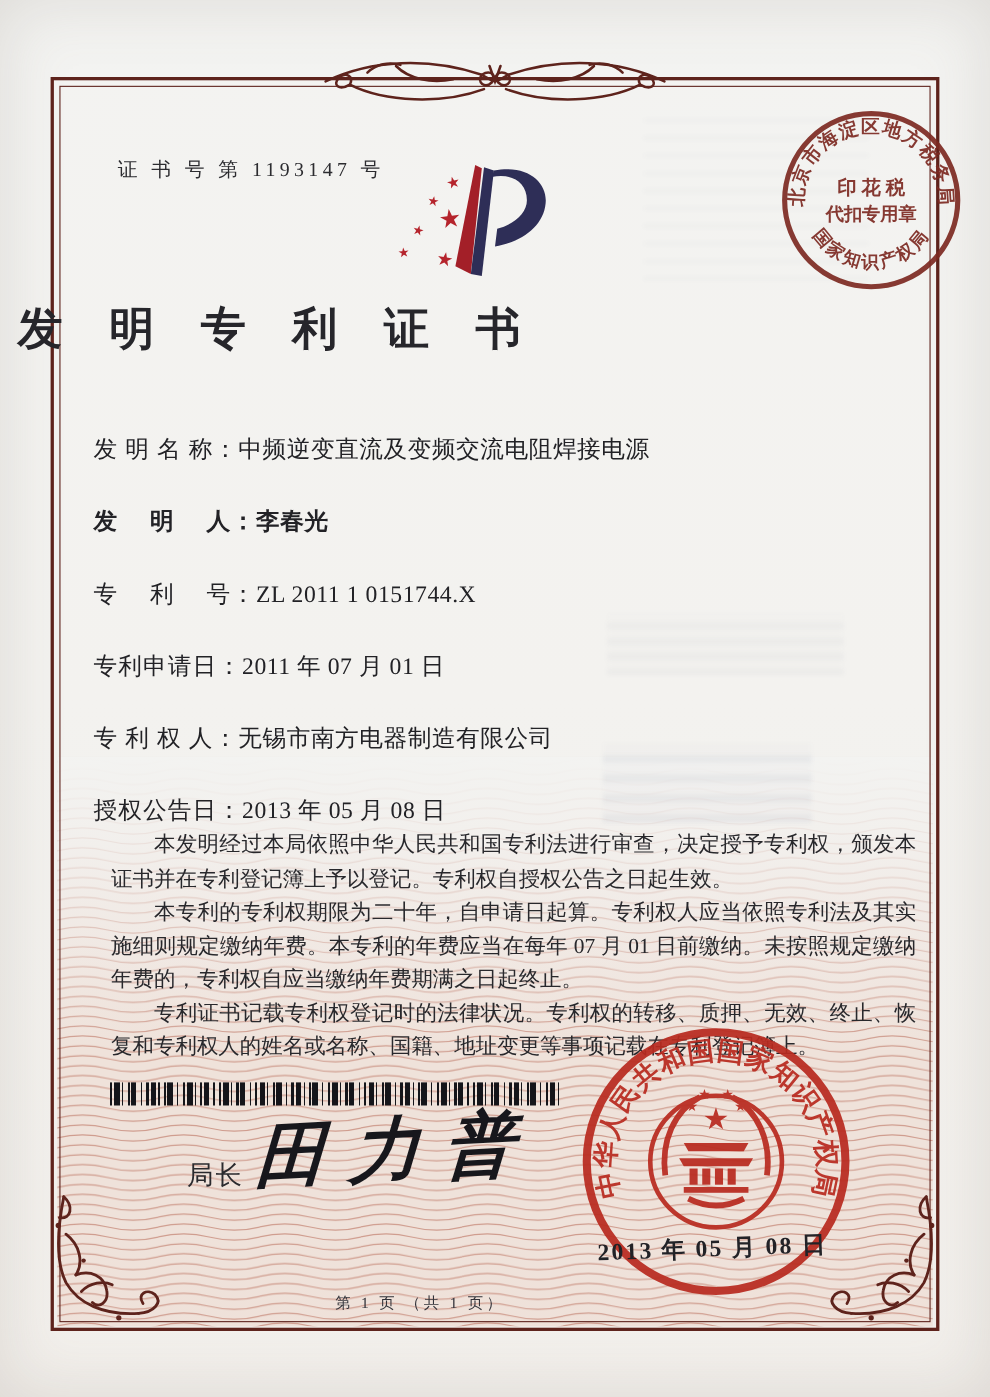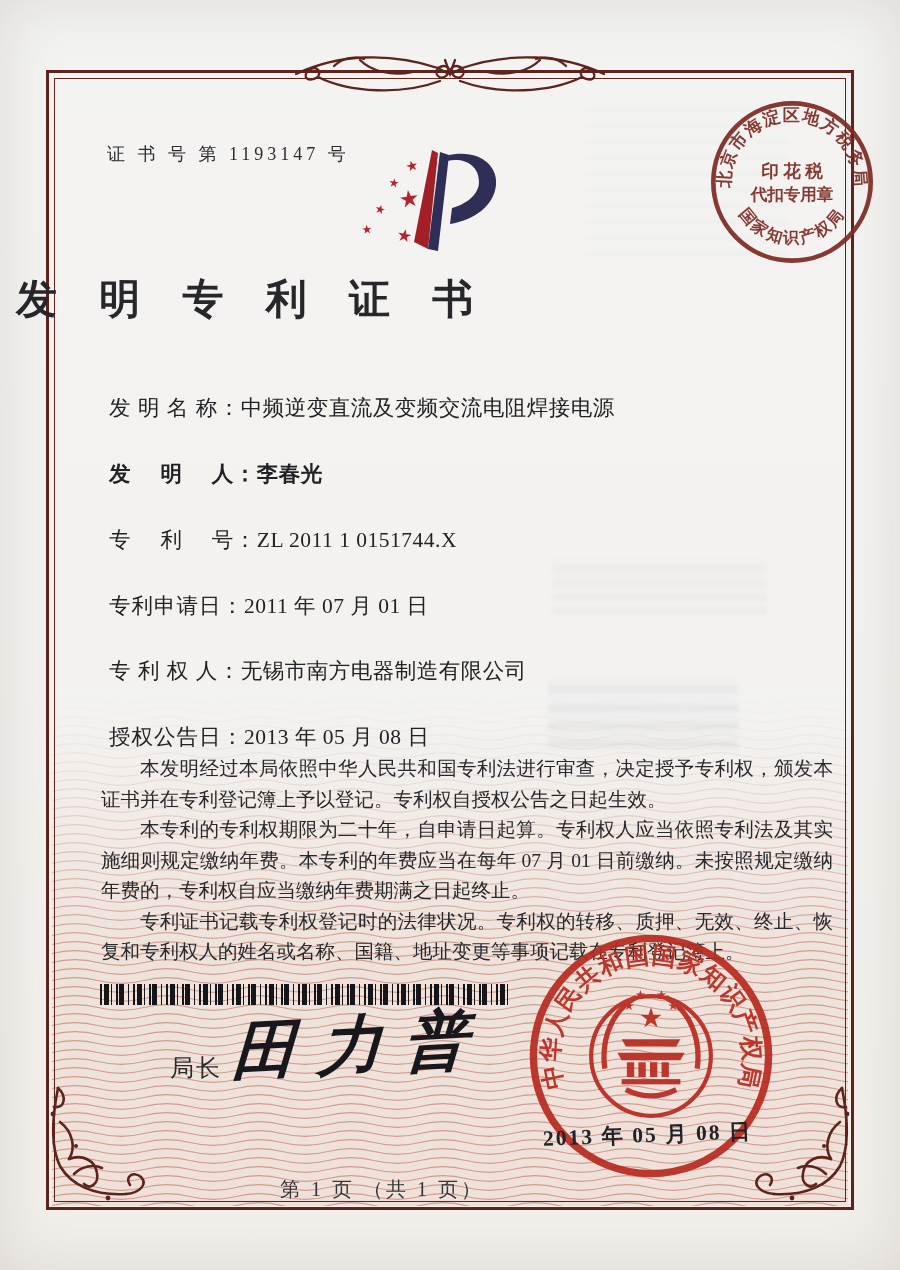--- a/index.html
+++ b/index.html
@@ -32,21 +32,21 @@
   .ghost3 { left:548px; top:676px; width:190px; height:72px; opacity:.55;
     background:repeating-linear-gradient(0deg, rgba(85,100,140,.13) 0 8px, rgba(85,100,140,.03) 8px 18px); }
   
   .cert-no { position:absolute; left:82px; top:142px; font-size:18px; letter-spacing:4px; color:#2c2c30;margin-left:25px; }
   .tax-stamp { position:absolute; left:704px; top:94px; width:176px; height:176px; opacity:.92; }
   .sipo-logo { position:absolute; left:352px; top:146px; width:170px; height:112px; }
   .doc-title { position:absolute; left:0; top:272px; width:900px; text-align:left;
     font-size:41px; font-weight:bold; letter-spacing:16px; padding-left:16px; color:#26262b; }
   
   .field { position:absolute; left:85px; font-size:21.5px; color:#222226; white-space:nowrap; }
-  .field .lbl { letter-spacing:1px;margin-left:24px; }
+  .field .lbl { letter-spacing:1px; }
   .field .val { letter-spacing:.5px; }
   .f0 { top:393px; } .f1 { top:459px;font-weight:bold; } .f2 { top:525px; }
   .f3 { top:591px; } .f4 { top:656px; } .f5 { top:722px; }
   
   .paras { position:absolute; left:101px; top:754px; width:732px; color:#28282c; }
   .paras p { font-size:19.5px; line-height:30.5px; text-indent:2em; text-align:justify; }
   
   .barcode { position:absolute; left:100px; top:984px; width:410px; height:21px;
     background:repeating-linear-gradient(90deg,
       #15151a 0 2px, transparent 2px 4px,
@@ -59,21 +59,21 @@
   .sig-title { position:absolute; left:170px; top:1052px; font-size:24px; color:#2a2a2e; letter-spacing:2px; }
   .sig-name { position:absolute; left:232px; top:1002px; font-size:64px; font-weight:bold; font-style:italic;
     letter-spacing:22px; color:#17171c; transform:rotate(-3deg) skewX(-6deg);
     font-family:"DejaVu Serif",serif; }
   
   .big-seal { position:absolute; left:525px; top:930px; width:252px; height:252px; opacity:.93; }
   .seal-date { position:absolute; left:543px; top:1120px; font-size:21.5px; color:#222227;
     letter-spacing:2px; font-weight:bold; transform:rotate(-2deg); }
   
   .footer { position:absolute; left:0; top:1176px; width:764px; text-align:center;
-    font-size:20px; letter-spacing:3px; color:#33333a; }
+    font-size:14px; letter-spacing:3px; color:#33333a; }
 </style>
 </head>
 <body>
 
 <div class="page">
 
   <svg class="guilloche" viewBox="0 0 796 518" preserveAspectRatio="none">
     <defs>
       <pattern id="wv" width="92" height="9" patternUnits="userSpaceOnUse">
         <path d="M0,4.5 C15,0.8 31,0.8 46,4.5 C61,8.2 77,8.2 92,4.5" fill="none" stroke="#c98f80" stroke-width="1.1"></path>

